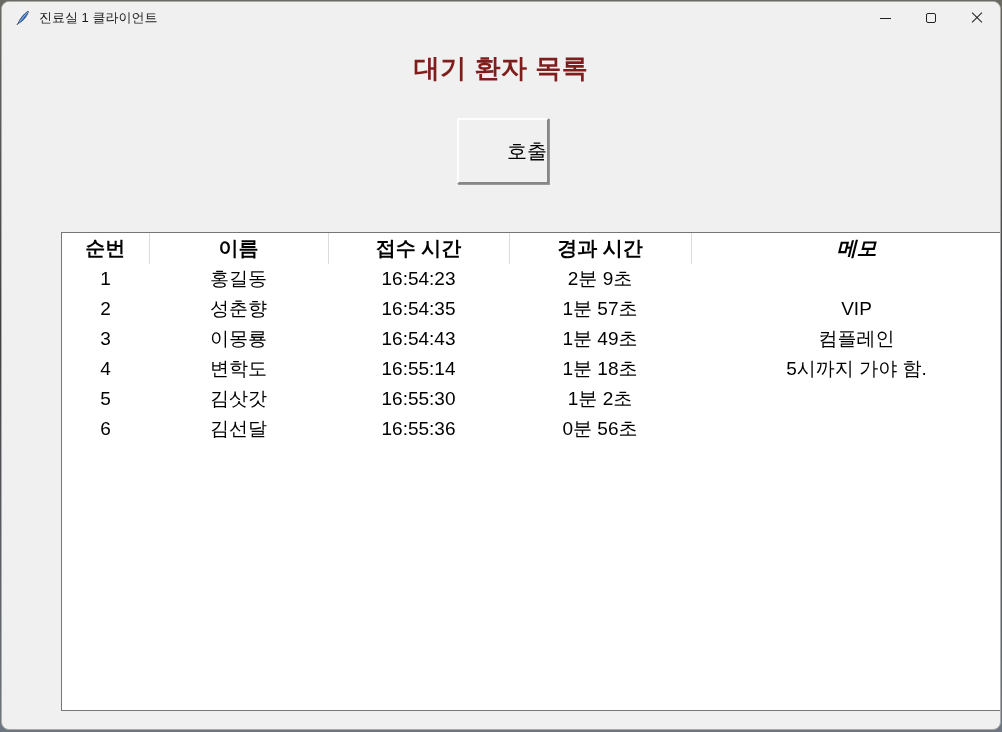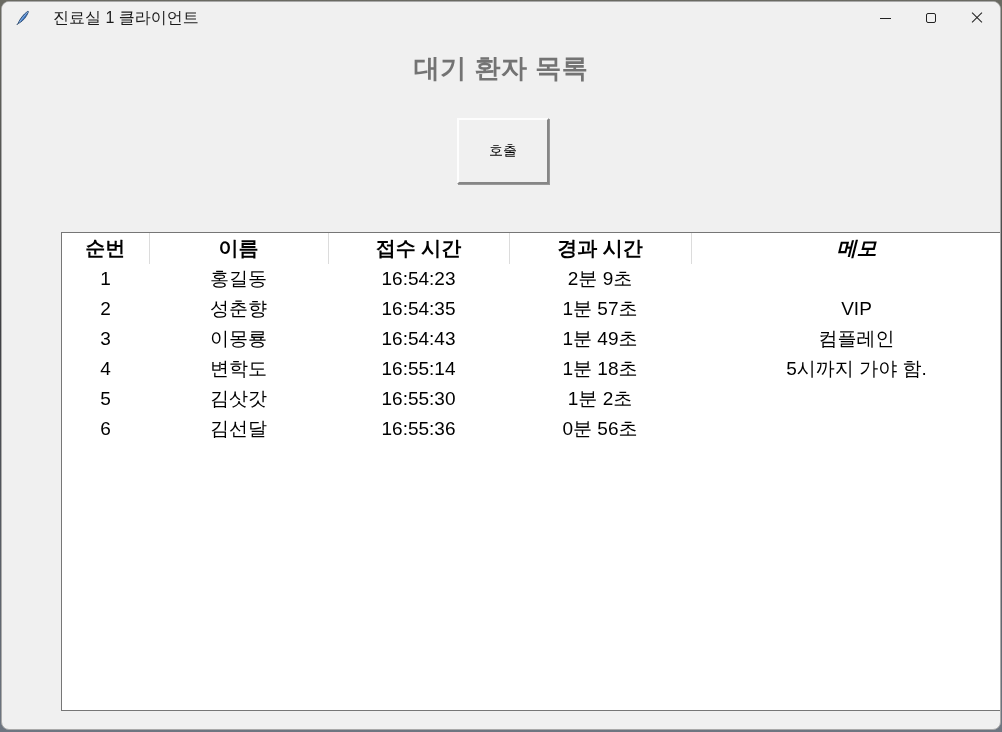--- a/index.html
+++ b/index.html
@@ -14,50 +14,51 @@
     background:#f0f0f0; border:1px solid #a9a9a9; border-radius:8px;
     overflow:hidden;
   }
   
   .titlebar {
     position:absolute; left:0; top:0; right:0; height:32px;
     display:flex; align-items:center; background:#f0f0f0;
   }
   .app-icon { width:16px; height:16px; margin-left:13px; flex:0 0 auto; }
   .window-title {
-    margin-left:22px; font-size:16px; color:#1a1a1a; white-space:nowrap;
+    margin-left:8px; font-size:13px; color:#1a1a1a; white-space:nowrap;
   }
   .caption-buttons {
     position:absolute; right:0; top:0; height:32px; display:flex;
   }
   .caption-btn {
     width:46px; height:32px; display:flex; align-items:center; justify-content:center;
     background:transparent; border:none; cursor:default;
   }
   .glyph-min { width:11px; height:0; border-top:1.2px solid #222; }
   .glyph-max { width:10px; height:10px; border:1.2px solid #222; border-radius:2px; }
   .glyph-close { width:12px; height:12px; position:relative; }
   .glyph-close::before,.glyph-close::after {
     content:""; position:absolute; left:-1px; top:5px; width:14px; height:0;
     border-top:1.2px solid #222;
   }
   .glyph-close::before { transform:rotate(45deg); }
   .glyph-close::after  { transform:rotate(-45deg); }
   
   .page-title {
     position:absolute; left:0; top:49px; width:100%;
-    text-align:center; font-size:26px; font-weight:bold; color:#737373;
+    text-align:center; font-size:26px; font-weight:bold; color:#7f1d1d;
     letter-spacing:0.5px;
   }
   .call-button {
     position:absolute; left:455px; top:116px; width:92px; height:66px;
-    background:#f0f0f0; font-family:inherit; font-size:14px; color:#000;
+    background:#f0f0f0; font-family:inherit; font-size:20px; color:#000;
     border:2px solid; border-color:#fdfdfd #868686 #868686 #fdfdfd;
     box-shadow:1px 1px 0 rgba(80,80,80,.55);
     cursor:default;
+    text-align:right;
   }
   .table-frame {
     position:absolute; left:19px; top:230px; width:962px; height:479px;
     background:#ffffff; border:1px solid #767676;margin-left:40px;
   }
   table.patient-table { width:100%; border-collapse:collapse; table-layout:fixed; }
   .patient-table th {
     height:31px; font-size:20px; font-weight:bold; color:#000;
     text-align:center; vertical-align:middle; background:#fff;
     border-right:1px solid #dcdcdc; padding:0;

